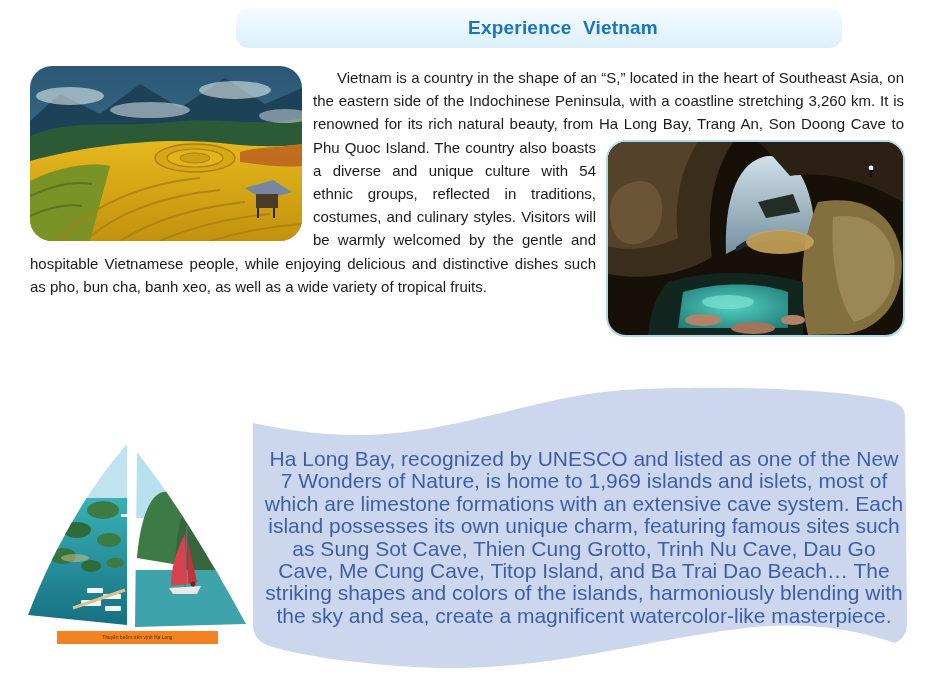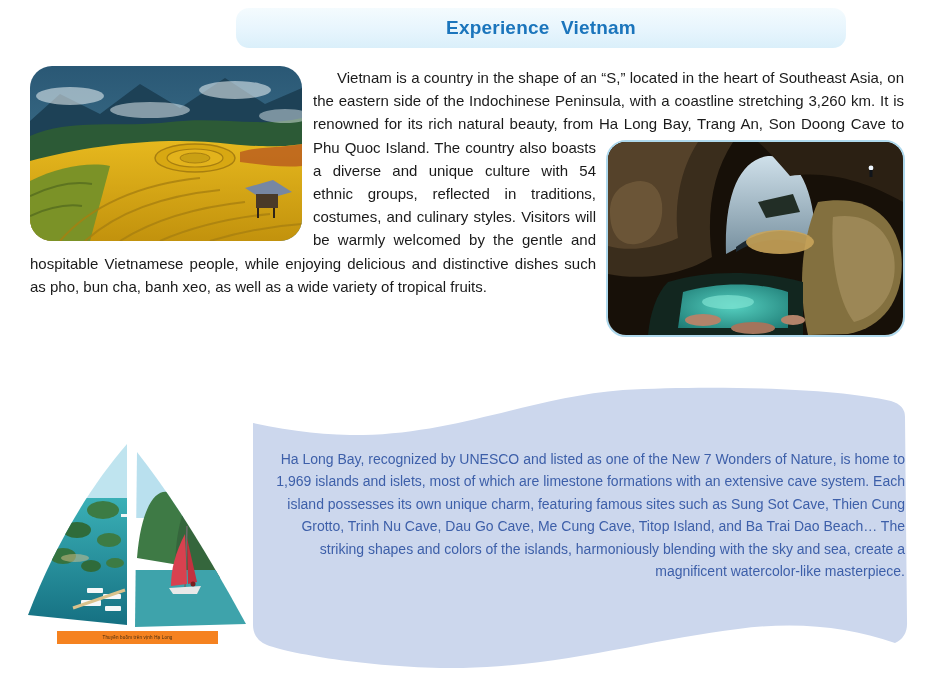--- a/index.html
+++ b/index.html
@@ -4,38 +4,38 @@
 <style>
   html,body{margin:0;padding:0;background:#fff;}
   .page{position:relative;width:950px;height:676px;background:#ffffff;overflow:hidden;
         font-family:"Liberation Sans", sans-serif;}
 
   
   .banner{position:absolute;display:flex;align-items:center;justify-content:center;
           border-radius:13px;
           background:linear-gradient(180deg,#f4fbfe 0%,#e7f5fd 55%,#daeffa 100%);}
   .banner .banner-text{font-size:19px;font-weight:bold;color:#1b75bc;word-spacing:6px;letter-spacing:.2px;}
-  .title-banner{left:236px;top:8px;width:610px;height:40px;}
+  .title-banner{left:236px;top:8px;width:558px;height:40px;padding-left:48px;}
   .quang-banner{left:22px;top:374px;width:216px;height:47px;}
 
   
   .intro{position:absolute;left:30px;top:66px;width:875px;height:296px;}
   .float-left-img{float:left;width:283px;height:180px;}
   .float-left-img svg{border-radius:22px;display:block;}
   .push-right{float:right;width:1px;height:74px;}
   .float-right-img{float:right;clear:right;width:309px;height:204px;display:flex;justify-content:flex-end;}
   .float-right-img svg{border-radius:20px;border:2px solid #aed8ec;display:block;}
   .intro p{margin:0;font-size:15px;line-height:23.2px;text-align:justify;text-indent:24px;color:#1a1a1a;}
   .squiggle{text-decoration-style:wavy;text-decoration-color:#3b66e0;
             text-decoration-thickness:1px;text-underline-offset:3px;}
 
   
   .blob-svg{position:absolute;left:233px;top:385px;}
   .blob-text{position:absolute;left:263px;top:448px;width:642px;
-             font-size:14px;line-height:22.4px;color:#3d5fa9;text-align:right;}
+             font-size:21px;line-height:22.4px;color:#3d5fa9;text-align:center;}
 
   
   .sails-svg{position:absolute;left:25px;top:438px;}
   .caption-bar{position:absolute;left:57px;top:631px;width:161px;height:13px;background:#f58220;
                display:flex;align-items:center;justify-content:center;}
   .caption-bar span{font-size:4.5px;color:#402a10;letter-spacing:.2px;}
 </style>
 </head>
 <body>
 

